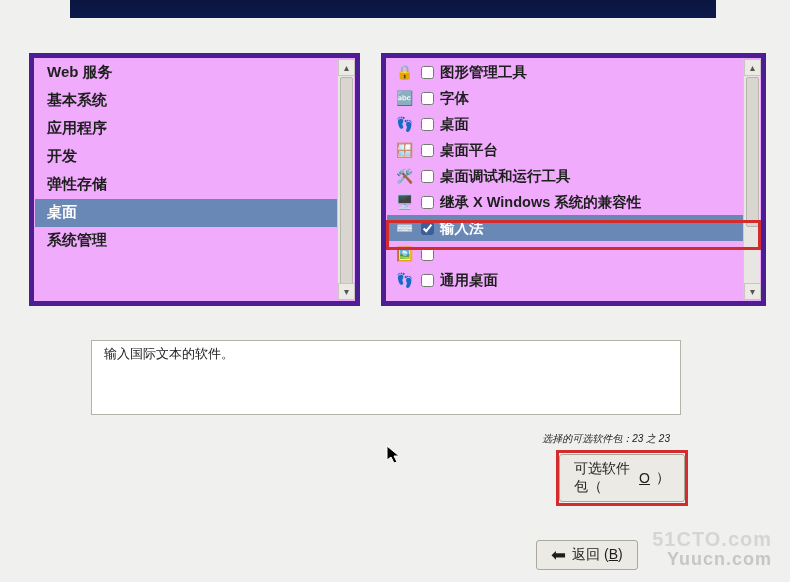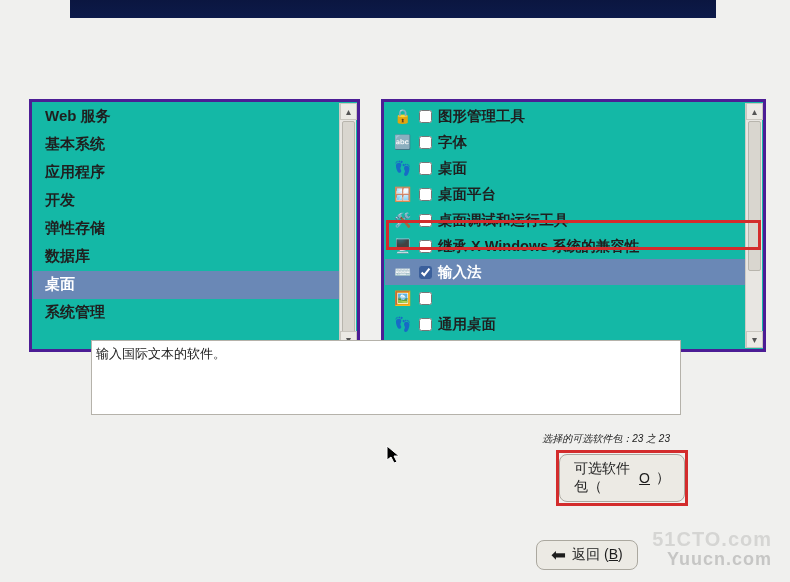--- a/index.html
+++ b/index.html
@@ -16,23 +16,22 @@
     position: relative;
   }
   .top-banner {
     position: absolute;
     left: 70px; top: 0;
     width: 646px; height: 18px;
     background: linear-gradient(to bottom, #0b1640, #0c1a4a);
   }
   .panel {
     position: absolute;
-    background: #14b8a6;
-    border: 3px solid #4c1d95;
-    margin-top: 46px;
+    background: #f0abfc;
+    border: 5px solid #4c1d95;
   }
   .panel.left { left: 29px; top: 53px; width: 331px; height: 253px; }
   .panel.right { left: 381px; top: 53px; width: 385px; height: 253px; }
   .panel-inner {
     position: absolute;
     left: 1px; top: 1px; bottom: 1px;
     right: 18px;
     overflow: hidden;
   }
   .list-item {
@@ -93,39 +92,39 @@
     background: #d9d6cf;
     border: 1px solid #b8b5ad;
     border-radius: 2px;
   }
   .desc-box {
     position: absolute;
     left: 91px; top: 340px;
     width: 590px; height: 75px;
     background: #fff;
     border: 1px solid #b5b2aa;
-    padding: 4px 4px;
+    padding: 4px 12px;
     font-size: 13px;
     color: #222;
   }
   .status-line {
     position: absolute;
     right: 120px; top: 432px;
     font-style: italic;
     font-size: 10px;
     color: #222;
   }
   .btn {
     display: inline-flex;
     align-items: center;
     gap: 6px;
     padding: 5px 14px;
     background: #eceae4;
     border: 1px solid #aba89f;
-    border-radius: 8px;
+    border-radius: 3px;
     font-size: 14px;
     color: #1d1d1d;
     cursor: default;
   }
   .btn .uline { text-decoration: underline; }
   .opt-pkg-wrap {
     position: absolute;
     left: 556px; top: 450px;
     width: 132px; height: 56px;
     border: 3px solid #d32c2c;
@@ -169,21 +168,20 @@
 
 <div class="top-banner"></div>
 
 <div class="panel left">
   <div class="panel-inner" id="left-list">
       <div class="list-item">Web 服务</div>
       <div class="list-item">基本系统</div>
       <div class="list-item">应用程序</div>
       <div class="list-item">开发</div>
       <div class="list-item">弹性存储</div>
-      <div class="list-item">数据库</div>
       <div class="list-item selected">桌面</div>
       <div class="list-item">系统管理</div>
     </div>
   <div class="scrollbar">
     <div class="arrow up">▴</div>
     <div class="thumb" style="top:18px;height:215px"></div>
     <div class="arrow down">▾</div>
   </div>
 </div>
 

